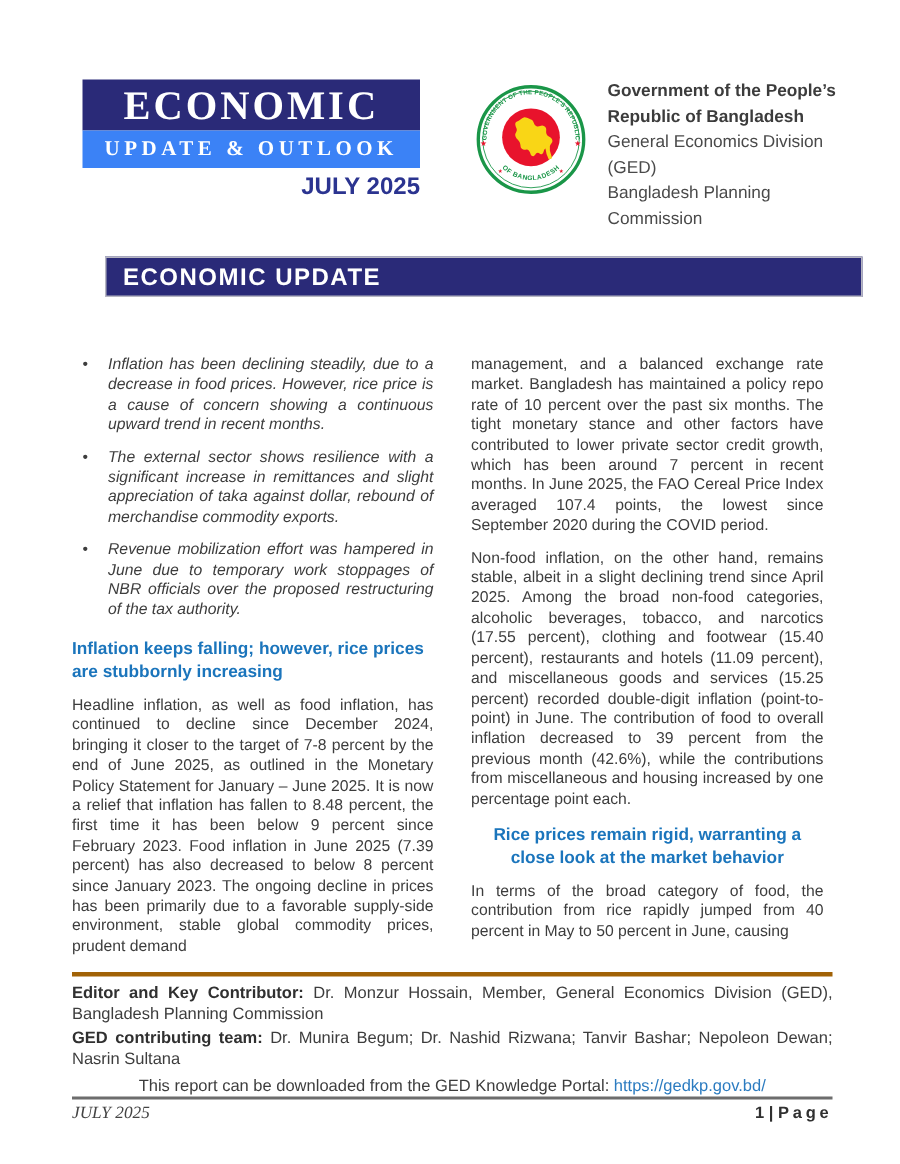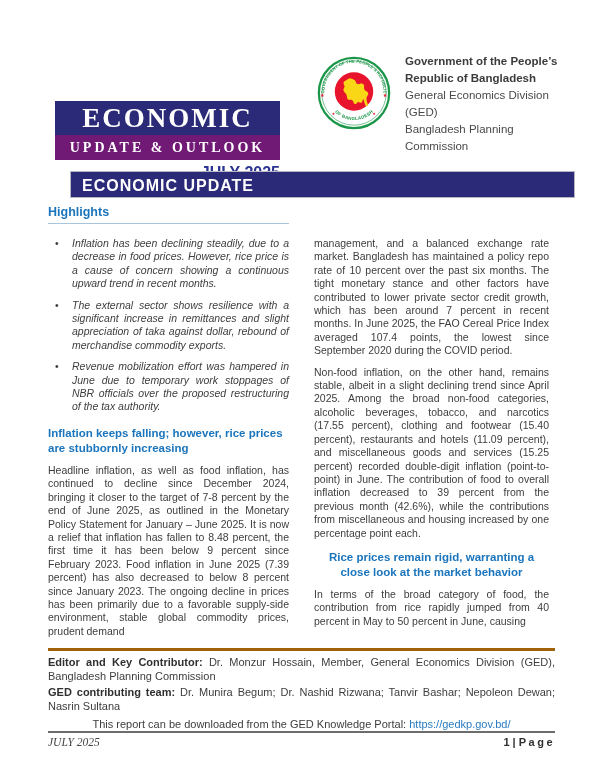--- a/index.html
+++ b/index.html
@@ -1,27 +1,27 @@
 <!DOCTYPE html>
 <html><head>
 <meta charset="utf-8">
 <style>
   html,body{margin:0;padding:0;background:#ffffff;}
   .page{
     position:relative;width:600px;height:776px;background:#ffffff;
     font-family:"Liberation Sans", sans-serif;color:#3d3d3d;overflow:hidden;
   }
   
-  .title-block{position:absolute;left:55px;top:53px;width:225px;margin-top:48px;}
+  .title-block{position:absolute;left:55px;top:53px;width:225px;}
   .title-navy{
     background:#2a2a78;color:#ffffff;height:34px;line-height:34px;text-align:center;
     font-family:"Liberation Serif", serif;font-size:27px;letter-spacing:2px;font-weight:600;
   }
   .title-green{
-    background:#701a75;color:#ffffff;height:25px;line-height:25px;text-align:center;
+    background:#3b82f6;color:#ffffff;height:25px;line-height:25px;text-align:center;
     font-family:"Liberation Serif", serif;font-size:14px;letter-spacing:3px;font-weight:600;
   }
   .title-issue{
     margin-top:4px;text-align:right;color:#2b3490;font-weight:bold;font-size:16px;
   }
   .seal{position:absolute;left:317px;top:56px;width:74px;height:74px;}
   .gov-block{position:absolute;left:405px;top:53px;width:162px;font-size:11.5px;line-height:17px;color:#4a4a4a;}
   .gov-line.bold{font-weight:bold;color:#3c3c3c;}
   
   .banner{
@@ -108,21 +108,20 @@
     <div class="gov-line bold">Government of the People’s</div>
     <div class="gov-line bold">Republic of Bangladesh</div>
     <div class="gov-line">General Economics Division</div>
     <div class="gov-line">(GED)</div>
     <div class="gov-line">Bangladesh Planning</div>
     <div class="gov-line">Commission</div>
   </div>
 
   <div class="banner">ECONOMIC UPDATE</div>
 
-  <h2 class="highlights">Highlights</h2>
 
   <div class="col col-left">
     <div class="bullet">
       <span class="dot">•</span>
       <p>Inflation has been declining steadily, due to a decrease in food prices. However, rice price is a cause of concern showing a continuous upward trend in recent months.</p>
     </div>
     <div class="bullet">
       <span class="dot">•</span>
       <p>The external sector shows resilience with a significant increase in remittances and slight appreciation of taka against dollar, rebound of merchandise commodity exports.</p>
     </div>

